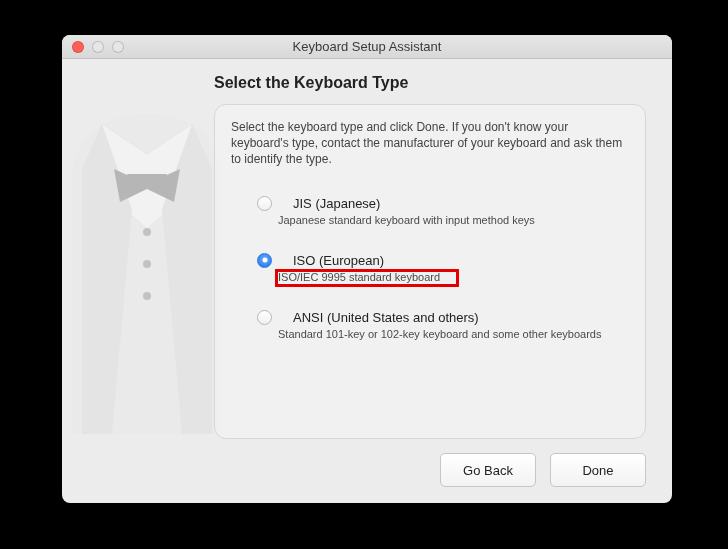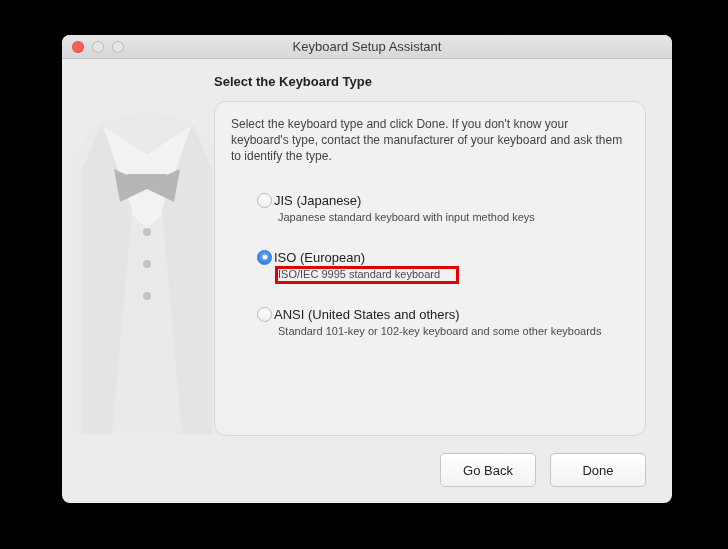--- a/index.html
+++ b/index.html
@@ -56,21 +56,21 @@
     .tux-bg {
       position: absolute;
       left: -20px;
       top: 55px;
       width: 210px;
       height: 320px;
       opacity: 0.35;
       pointer-events: none;
     }
     .heading {
-      font-size: 13px;
+      font-size: 16px;
       font-weight: 600;
       margin-bottom: 12px;
       margin-left: 126px;
       color: #222;
     }
     .panel {
       margin-left: 126px;
       background: rgba(255,255,255,0.28);
       border: 1px solid #d6d6d6;
       border-radius: 12px;
@@ -88,21 +88,21 @@
       padding-left: 26px;
       padding-right: 10px;
     }
     .opt {
       margin-bottom: 26px;
       position: relative;
     }
     .opt-row {
       display: flex;
       align-items: center;
-      gap: 2px;
+      gap: 21px;
     }
     .radio {
       width: 15px; height: 15px;
       border-radius: 50%;
       border: 1px solid #b7b7b7;
       background: linear-gradient(to bottom, #fff, #f0f0f0);
       flex-shrink: 0;
       position: relative;
     }
     .radio.selected {

